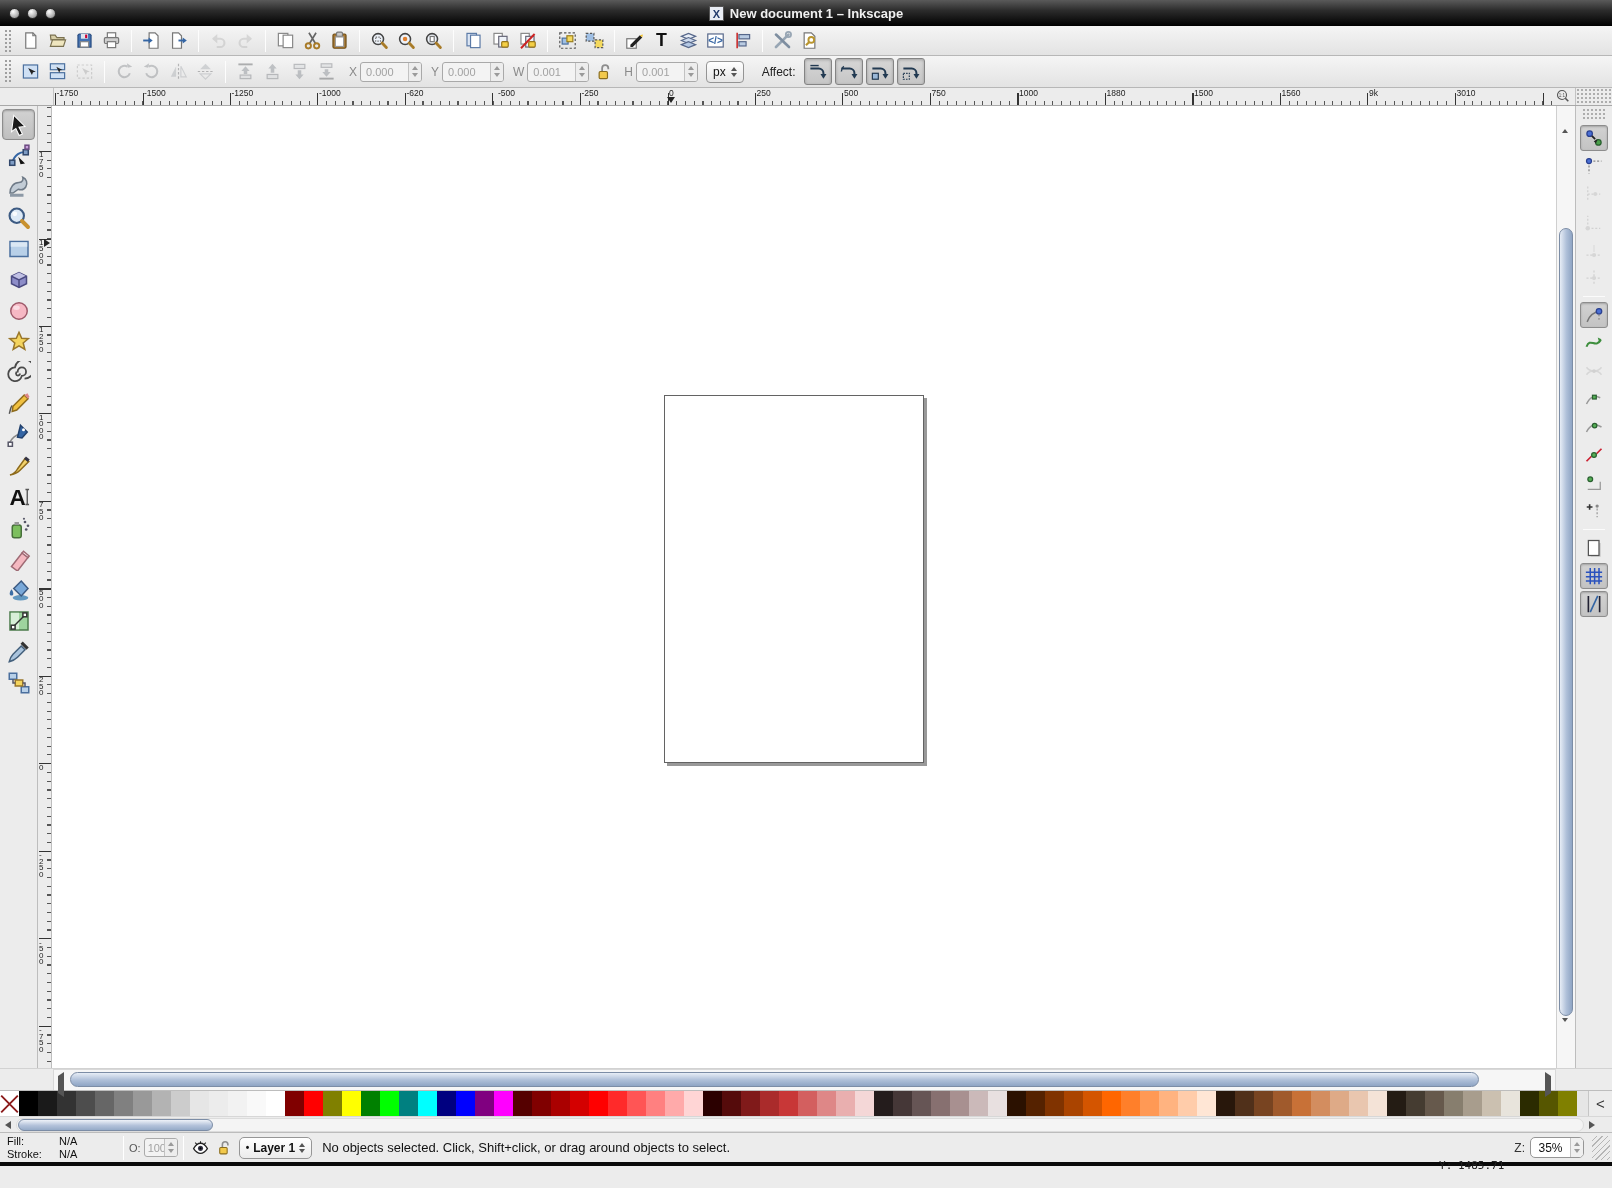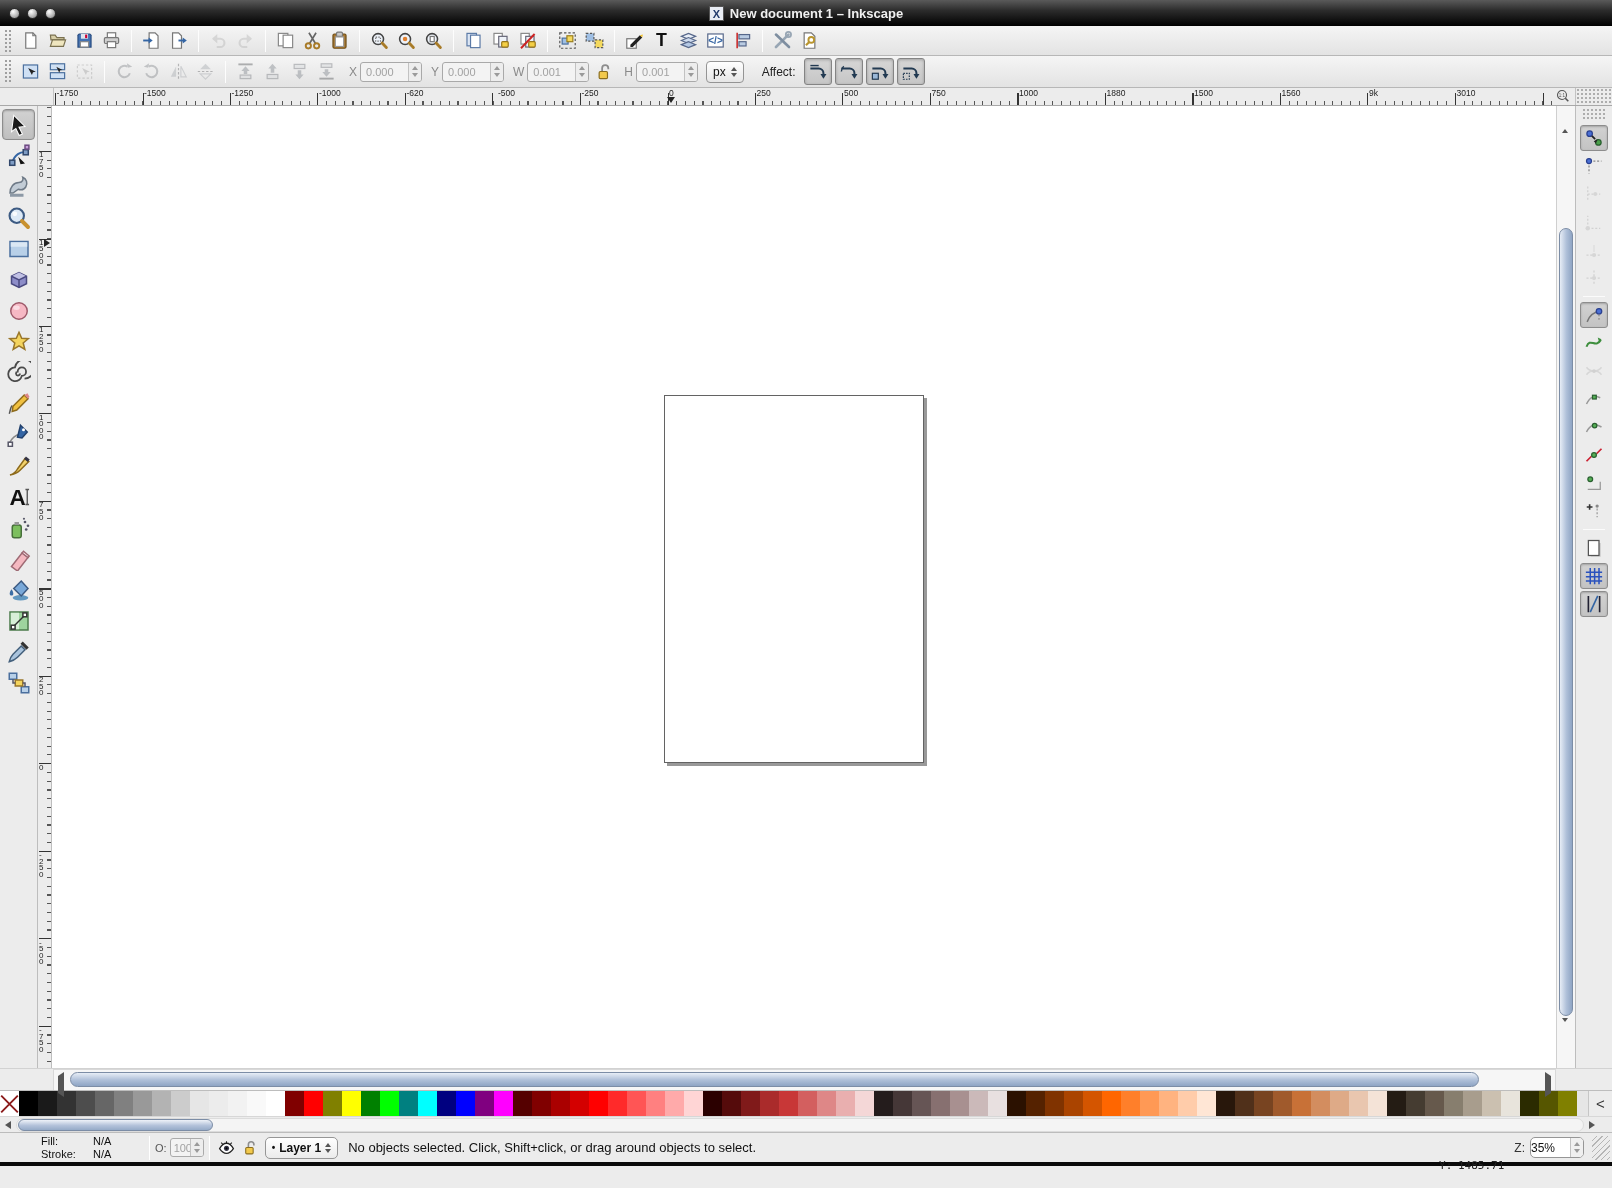--- a/index.html
+++ b/index.html
@@ -135,42 +135,42 @@
                 font-size:15px;color:#333;background:#ececec;border-left:1px solid #c6c6c6;}
   .palette-scroll{height:16px;display:flex;align-items:center;background:#ececec;border-top:1px solid #d7d7d7;}
   .ps-btn{width:16px;display:flex;align-items:center;justify-content:center;}
   .ps-track{flex:1;height:14px;position:relative;background:#f4f4f4;border:1px solid #dcdcdc;border-radius:7px;}
   .ps-thumb{position:absolute;left:1px;top:0px;width:195px;height:12px;border-radius:6px;
             background:linear-gradient(#eef2f8,#b3c2da 55%,#96abc8);border:1px solid #7c8da6;}
   .ps-corner{width:12px;}
 
   
   .statusbar{height:30px;background:#ececec;border-top:1px solid #bcbcbc;display:flex;align-items:center;font-size:12px;}
-  .fs-block{display:grid;grid-template-columns:52px auto;padding-left:15px;width:118px;
-            font-size:11px;line-height:13px;margin-left:26px;}
+  .fs-block{display:grid;grid-template-columns:52px auto;padding-left:7px;width:118px;
+            font-size:11px;line-height:13px;}
   .sep-v{width:1px;height:24px;background:#c6c6c6;border-right:1px solid #fff;margin:0 5px;}
   .opacity{display:flex;align-items:center;gap:3px;}
   .op-label{color:#555;font-size:11px;}
   .op-box{width:34px;height:19px;background:#f3f3f3;border:1px solid #aaa;border-radius:3px;display:flex;overflow:hidden;}
   .op-val{flex:1;font-size:11px;color:#a2a2a2;padding:3px 0 0 3px;overflow:hidden;}
   .icon-btn{width:24px;height:22px;display:flex;align-items:center;justify-content:center;}
   .icon-btn svg{width:17px;height:17px;}
   .layer-select{height:22px;margin-left:2px;border:1px solid #969696;border-radius:5px;
                 background:linear-gradient(#ffffff,#ebebeb);display:flex;align-items:center;gap:4px;
                 padding:0 6px;font-size:12px;font-weight:bold;}
   .layer-dot{font-size:10px;}
   .message{margin-left:10px;font-size:13px;white-space:nowrap;overflow:hidden;}
   .right-block{margin-left:auto;display:flex;align-items:center;padding-right:2px;}
   .xy{font-family:"DejaVu Sans Mono","Liberation Mono",monospace;font-size:11px;line-height:12.5px;
       color:#222;white-space:pre;}
   .xy .xyv{display:inline-block;width:52px;text-align:right;font-weight:normal;}
   .z-label{margin:0 5px 0 10px;font-size:12px;color:#333;}
   .zoom-box{width:54px;height:21px;border:1px solid #969696;border-radius:5px;background:#fff;
             display:flex;align-items:center;overflow:hidden;}
-  .zoom-val{flex:1;text-align:left;font-size:12px;}
+  .zoom-val{flex:1;text-align:center;font-size:12px;}
   .zoom-spin{width:13px;height:100%;border-left:1px solid #c2c2c2;display:flex;flex-direction:column;
              align-items:center;justify-content:space-evenly;background:#f0f0f0;}
   .grip{width:18px;height:24px;margin-left:8px;
         background:repeating-linear-gradient(135deg,transparent 0 3px,#b5b5b5 3px 4px);}
   .bottom-edge{height:4px;background:#0a0a0a;}
 </style>
 </head>
 <body>
 
 <div class="app">

